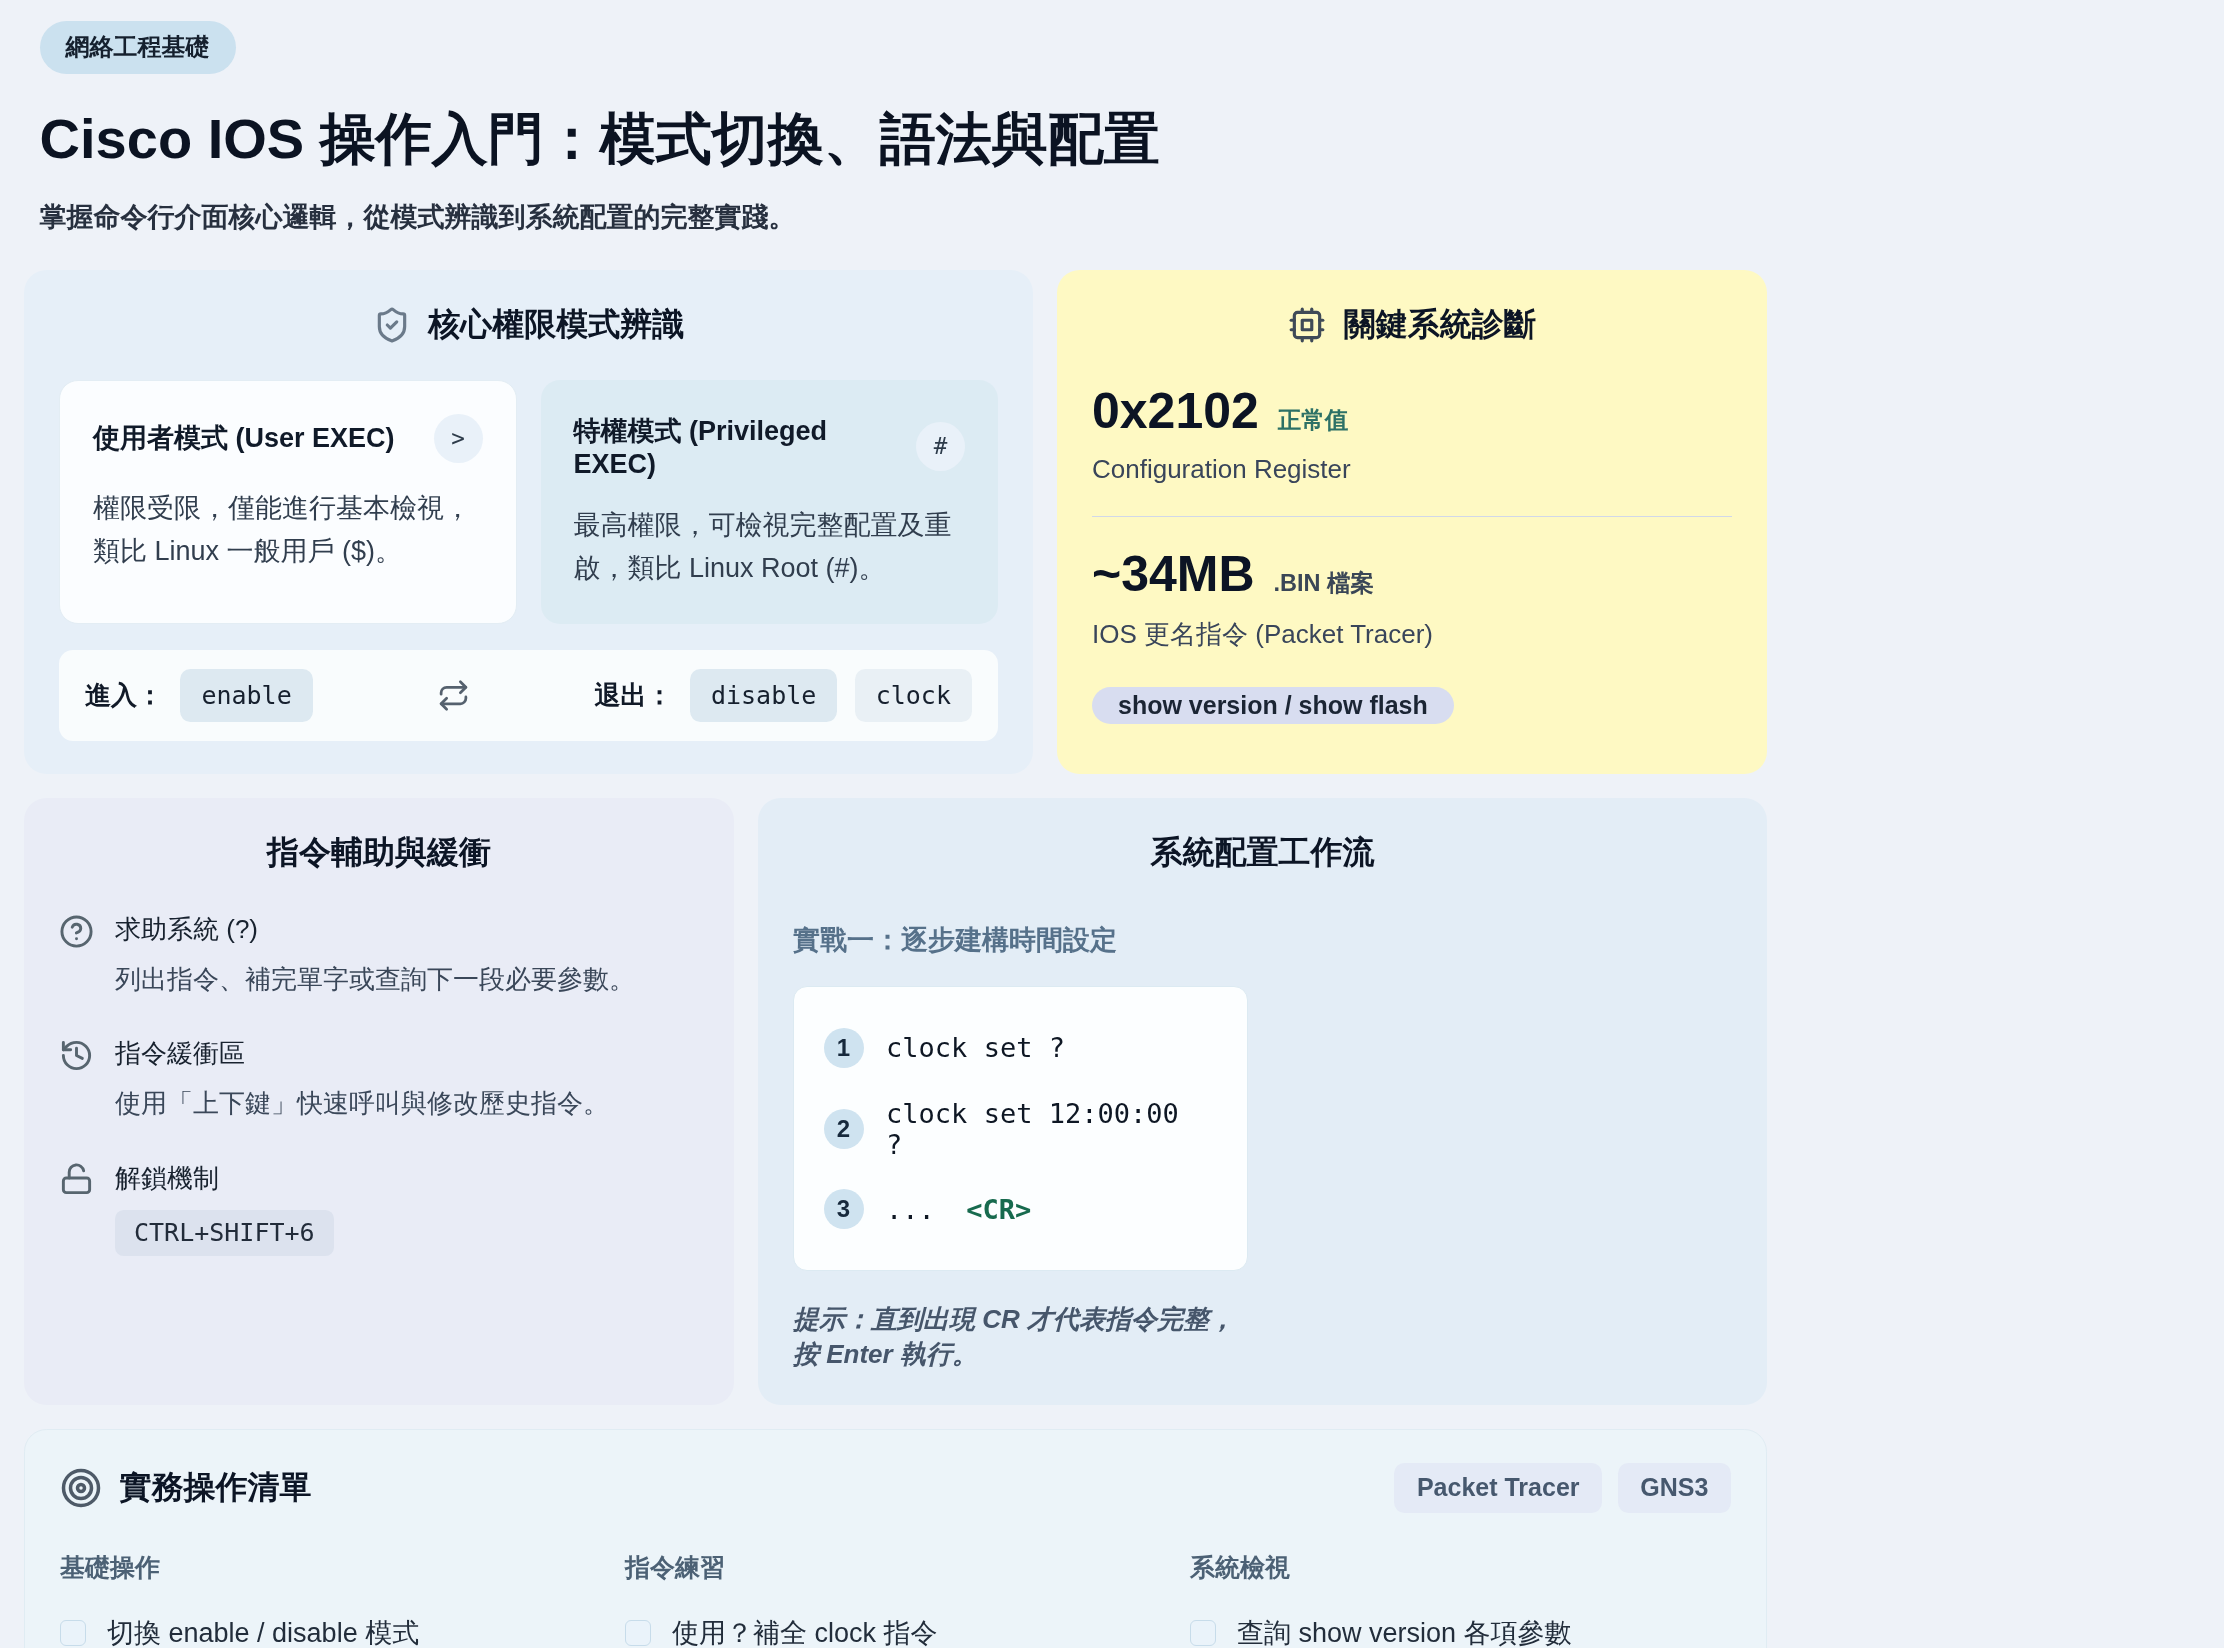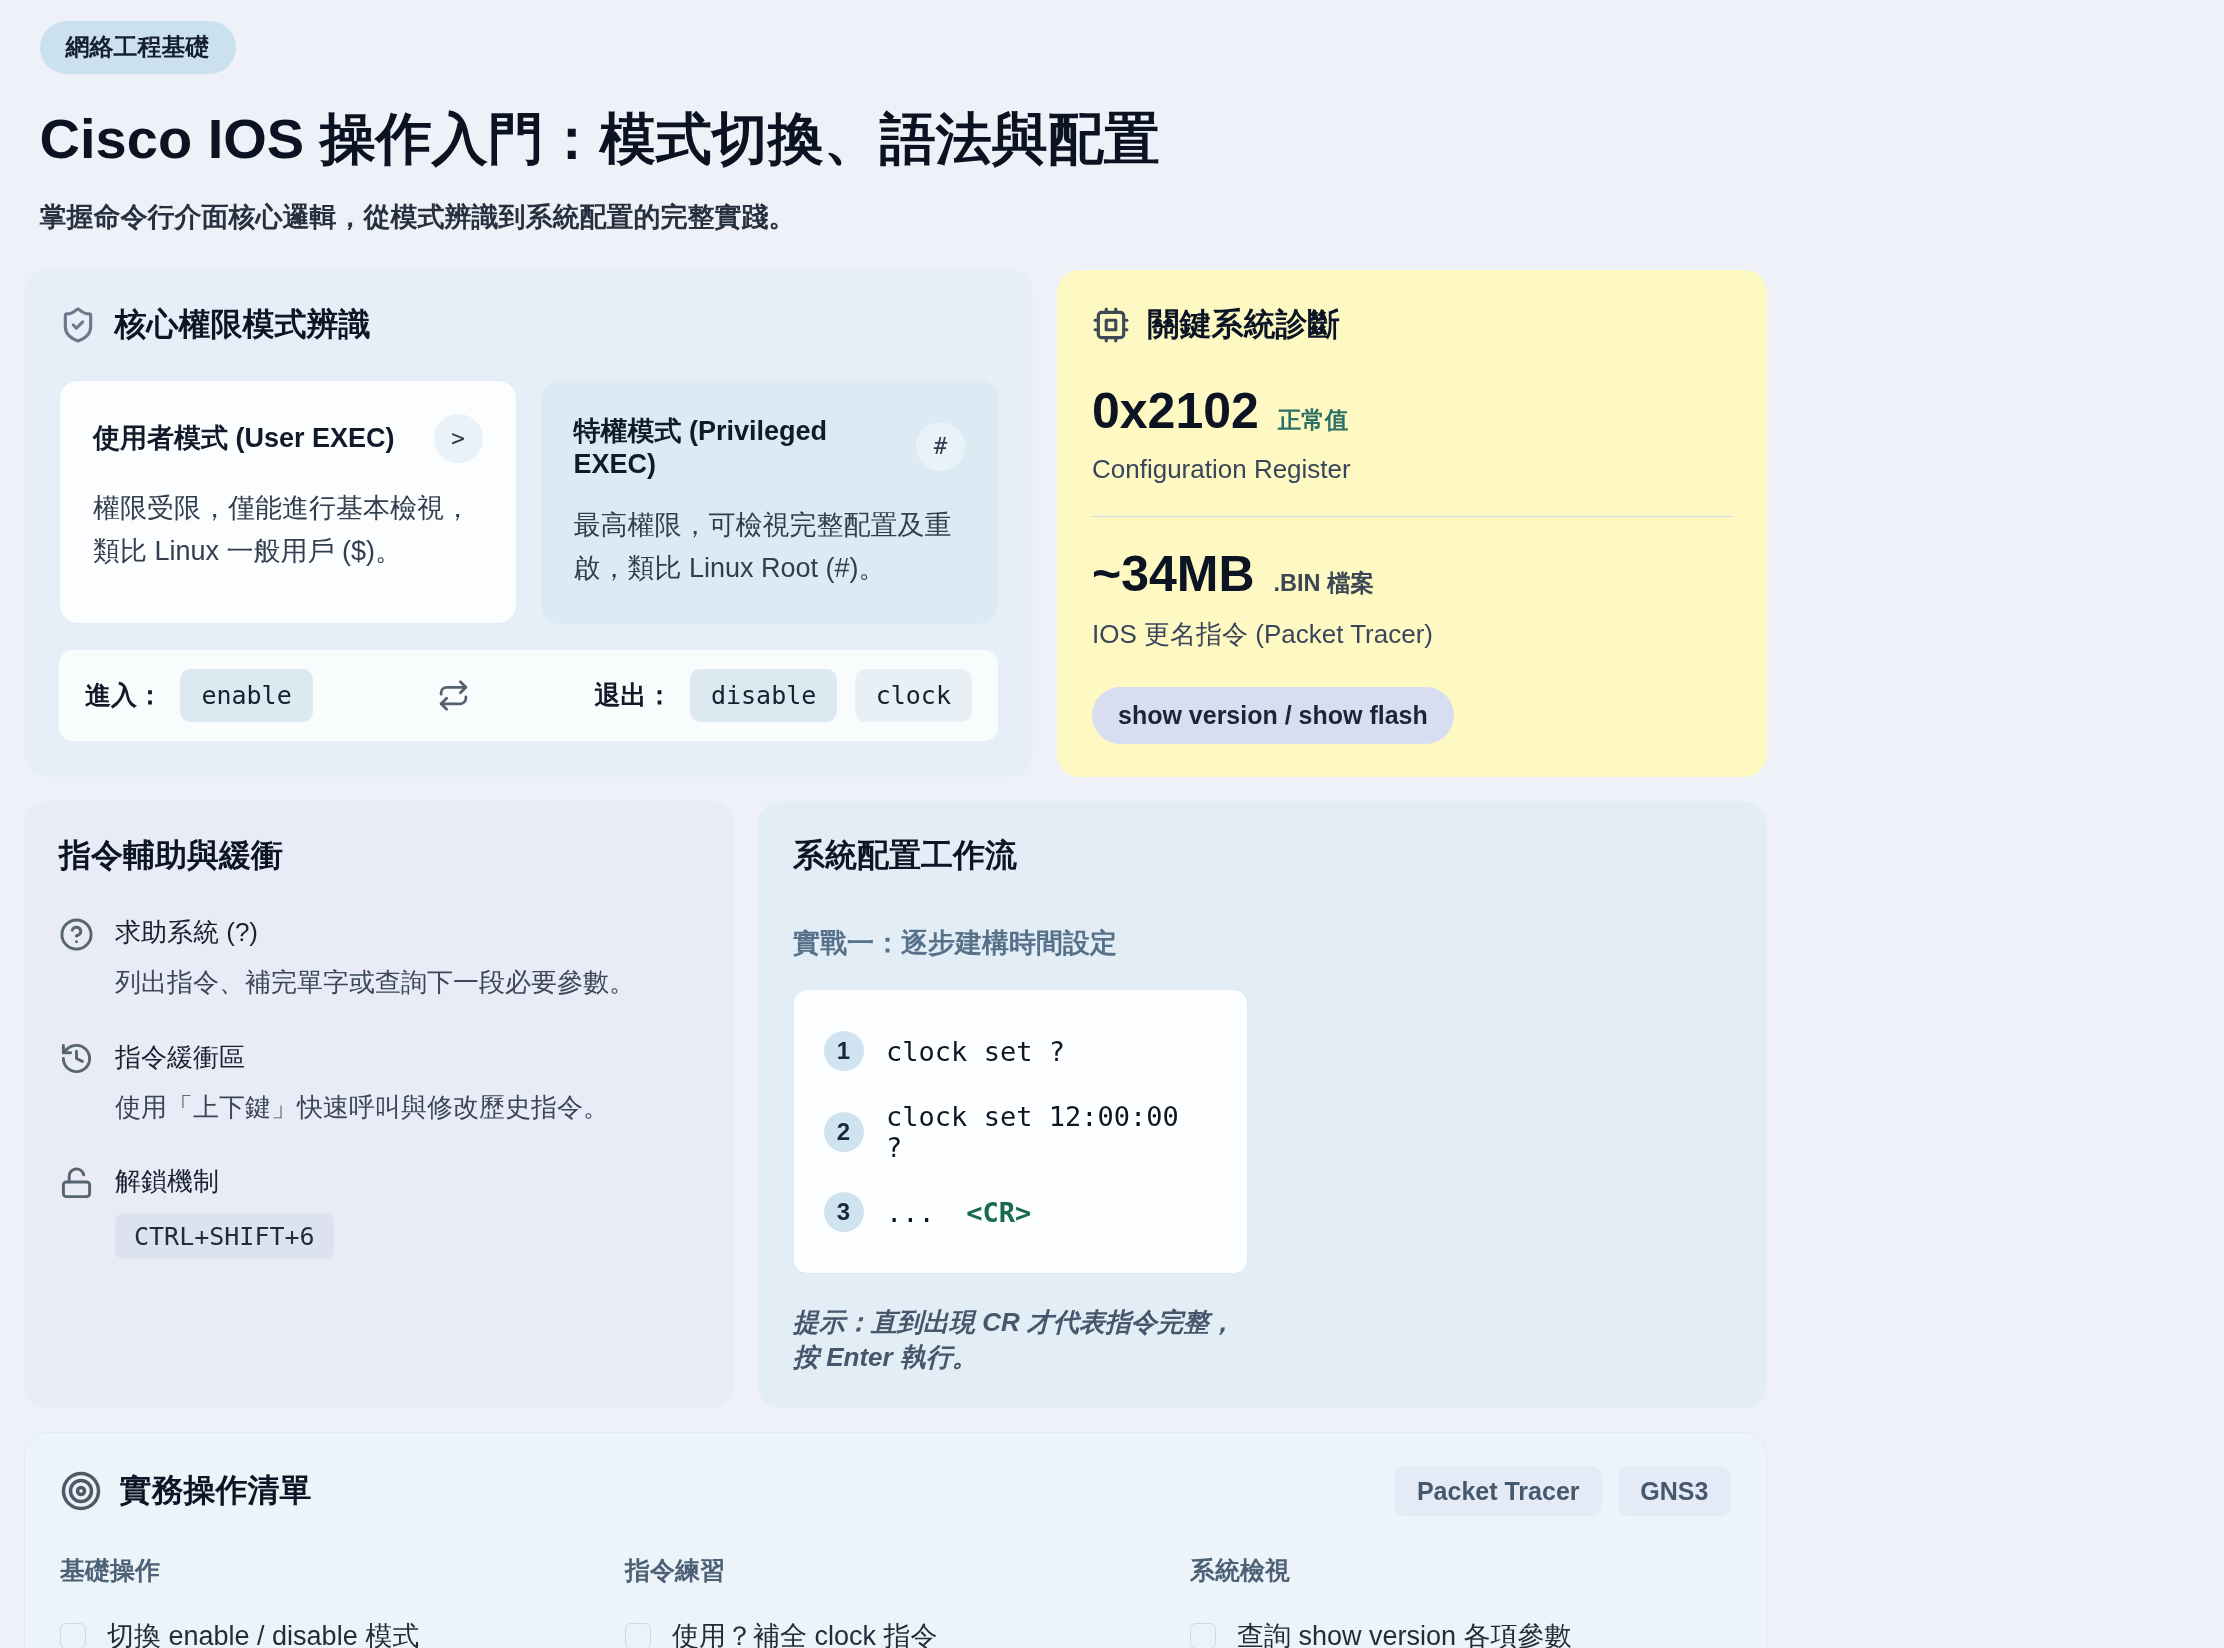--- a/index.html
+++ b/index.html
@@ -34,21 +34,21 @@
   }
   .subtitle {
     margin: 21px 0 0 15.6px;
     font-size: 27px;
     font-weight: 700;
     color: #27303f;
   }
 
   
   .card { border-radius: 22.6px; padding: 33px 35px; }
-  .card-head { display: flex; align-items: center; gap: 17.4px; }
+  .card-head { display: flex; align-items: center; gap: 17.4px; justify-content: center; }
   .card-title { font-size: 32px; font-weight: 800; color: #0c1525; }
 
   .row1 { margin-top: 35px; display: grid; grid-template-columns: 1fr 710px; gap: 24px; }
   .row2 { margin-top: 24px; display: grid; grid-template-columns: 710px 1fr; gap: 24px; }
 
   
   .icon { fill: none; stroke: currentColor; stroke-width: 2; stroke-linecap: round; stroke-linejoin: round; }
   .ic-shield { color: #6b7a8a; }
   .ic-cpu { color: #3f4a57; }
   .ic-helper { color: #57656f; }
@@ -95,21 +95,21 @@
   .diag-row.second { margin-top: 28px; }
   .diag-value { font-size: 50px; font-weight: 800; color: #0c1424; }
   .diag-tag { font-size: 23.5px; font-weight: 700; }
   .diag-tag.teal { color: #2d7166; }
   .diag-tag.dark { color: #3a4656; }
   .diag-label { margin-top: 14px; font-size: 26px; color: #39455a; }
   .diag-divider { height: 1.7px; background: #d1d8e9; border: none; margin: 31px 0 0 0; }
   .diag-pill {
     margin-top: 35px; align-self: flex-start;
     background: #d8ddf0; border-radius: 868px;
-    padding: 14px 26px; font-size: 25px; font-weight: 700; color: #1b2534;
+    padding: 4px 26px; font-size: 25px; font-weight: 700; color: #1b2534;
   }
 
   
   .card-c { background: #e9ecf6; min-height: 549px; }
   .helper-item { display: flex; gap: 21px; margin-top: 37px; }
   .helper-icon { flex: 0 0 35px; padding-top: 1.7px; }
   .helper-title { font-size: 26px; font-weight: 400; color: #18222f; }
   .helper-desc { margin: 12px 0 0 0; font-size: 26px; color: #3a4759; line-height: 1.55; }
   .helper-code {
     margin-top: 14px; display: inline-block;

